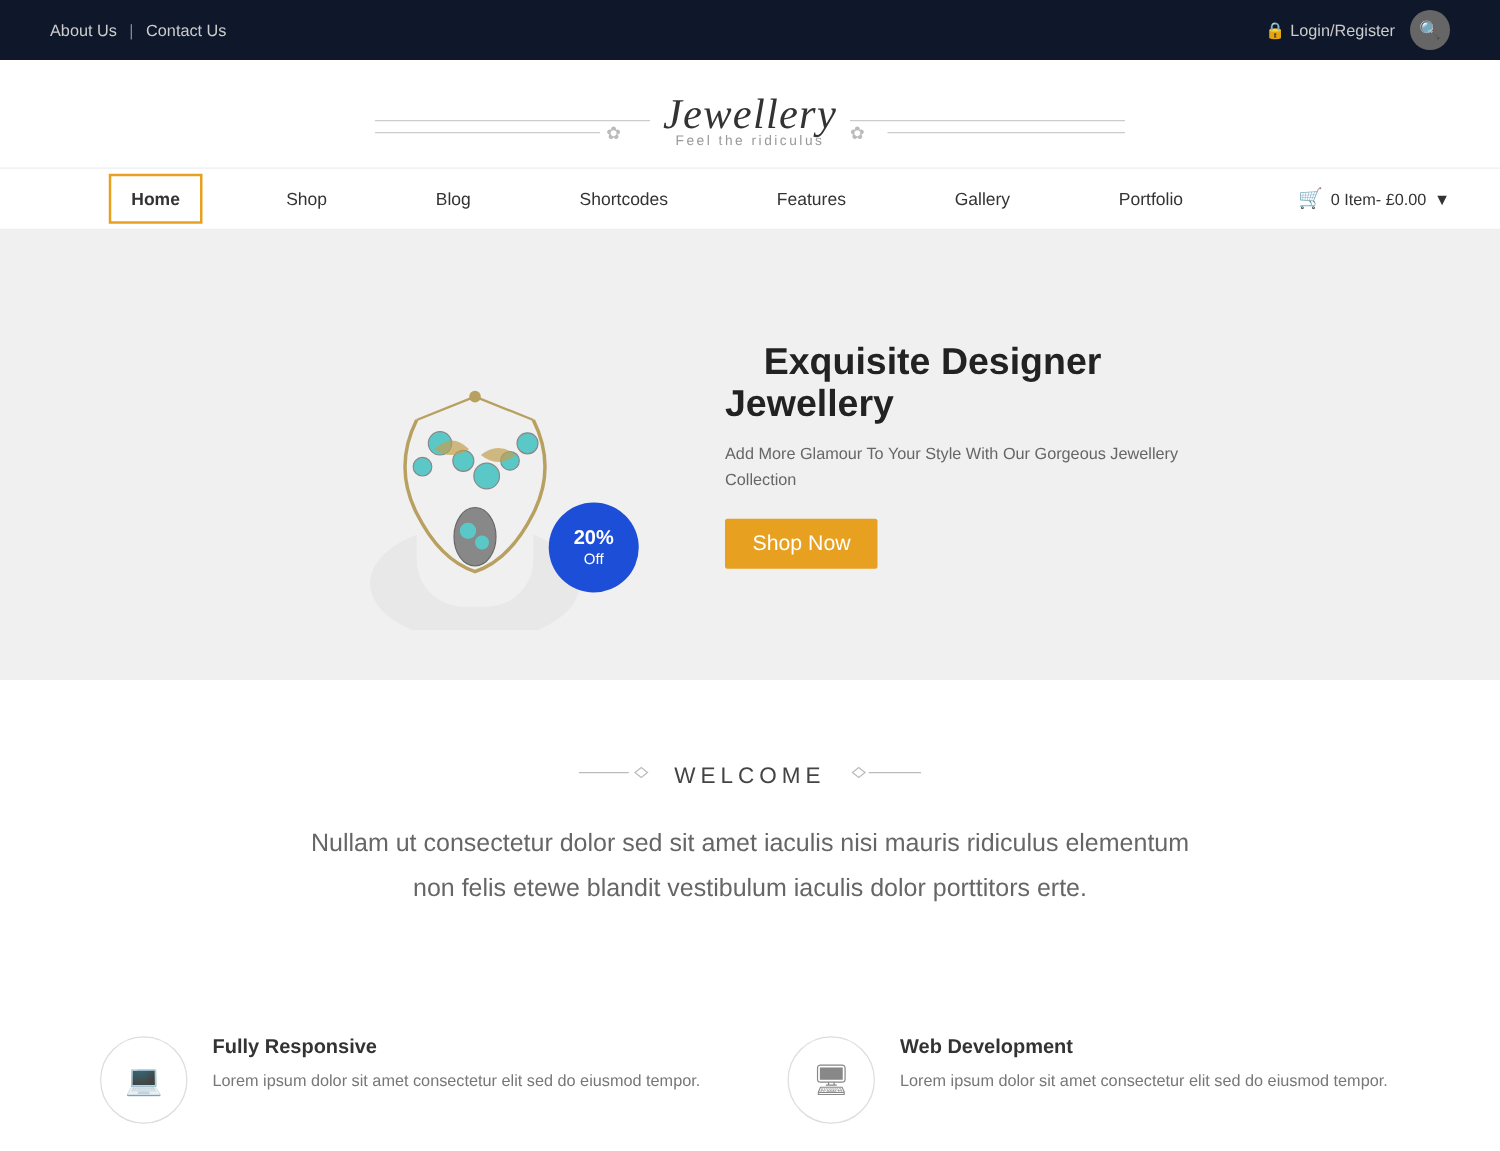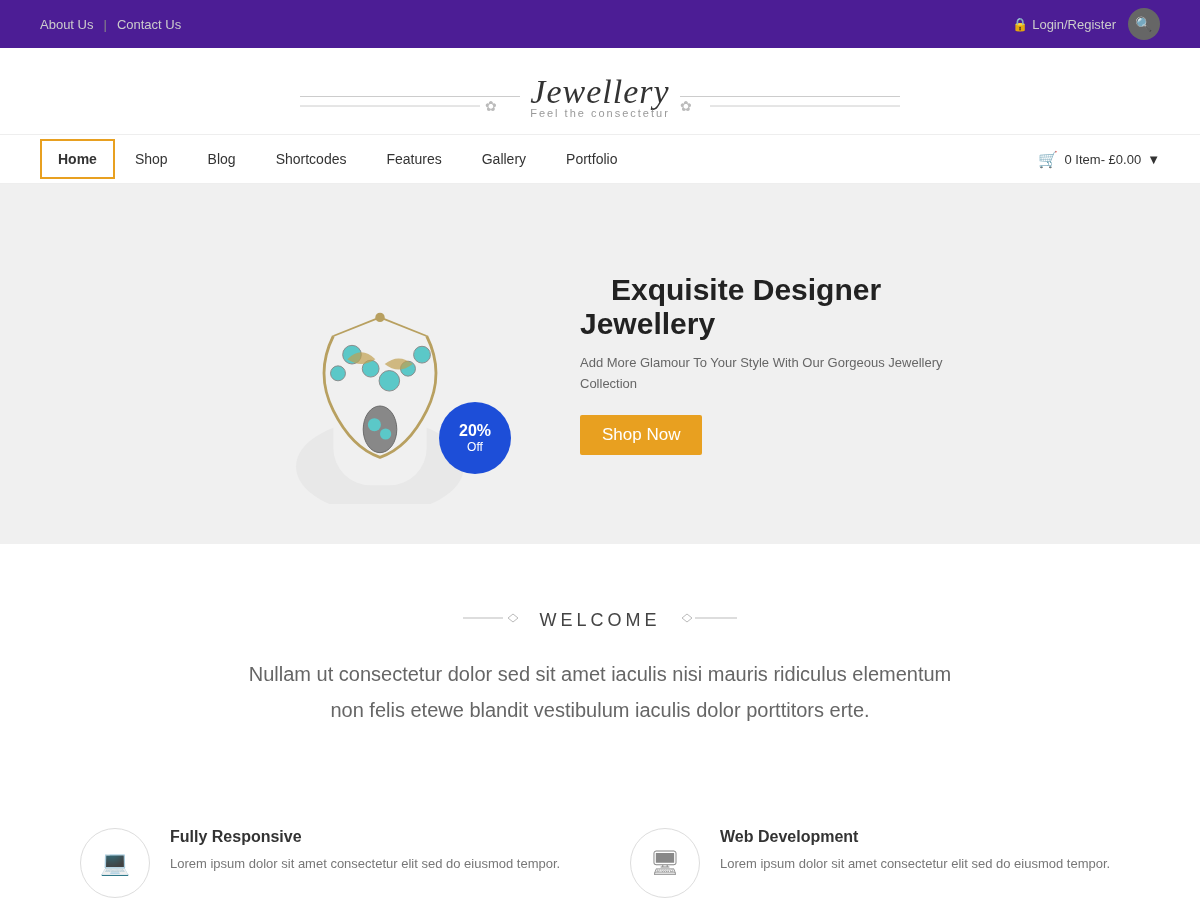--- a/index.html
+++ b/index.html
@@ -1,20 +1,20 @@
 <!DOCTYPE html>
 <html><head>
   <meta charset="utf-8">
   <style>
     * { margin: 0; padding: 0; box-sizing: border-box; }
     body { font-family: Arial, sans-serif; color: #333; background: #fff; width: 1200px; }
 
     
     .top-bar {
-      background: #4c1d95;
+      background: #0f172a;
       color: #ccc;
       padding: 8px 40px;
       display: flex;
       align-items: center;
       justify-content: space-between;
       font-size: 13px;
     }
     .top-bar-left { display: flex; align-items: center; gap: 10px; }
     .top-bar-divider { color: #888; }
     .top-bar-right { display: flex; align-items: center; gap: 12px; }
@@ -78,20 +78,21 @@
     .nav-links { display: flex; align-items: center; }
     .nav-item {
       padding: 16px 20px;
       font-size: 14px;
       color: #333;
       text-decoration: none;
       cursor: pointer;
       display: flex;
       align-items: center;
       gap: 4px;
+      margin-left: 47px;
     }
     .nav-item.active {
       border: 2px solid #e8a020;
       color: #333;
       font-weight: 600;
       padding: 10px 16px;
     }
     .cart-area {
       display: flex;
       align-items: center;
@@ -239,21 +240,21 @@
 <div class="logo-area">
   <div class="logo-decoration">
     <div class="logo-line">
       <svg width="220" height="20" viewBox="0 0 220 20">
         <line x1="0" y1="10" x2="180" y2="10" stroke="#ccc" stroke-width="1"></line>
         <text x="185" y="15" fill="#bbb" font-size="14">✿</text>
       </svg>
     </div>
     <div>
       <div class="logo-text">Jewellery</div>
-      <div class="logo-tagline">Feel the consectetur</div>
+      <div class="logo-tagline">Feel the ridiculus</div>
     </div>
     <div class="logo-line">
       <svg width="220" height="20" viewBox="0 0 220 20">
         <text x="0" y="15" fill="#bbb" font-size="14">✿</text>
         <line x1="30" y1="10" x2="220" y2="10" stroke="#ccc" stroke-width="1"></line>
       </svg>
     </div>
   </div>
 </div>
 

